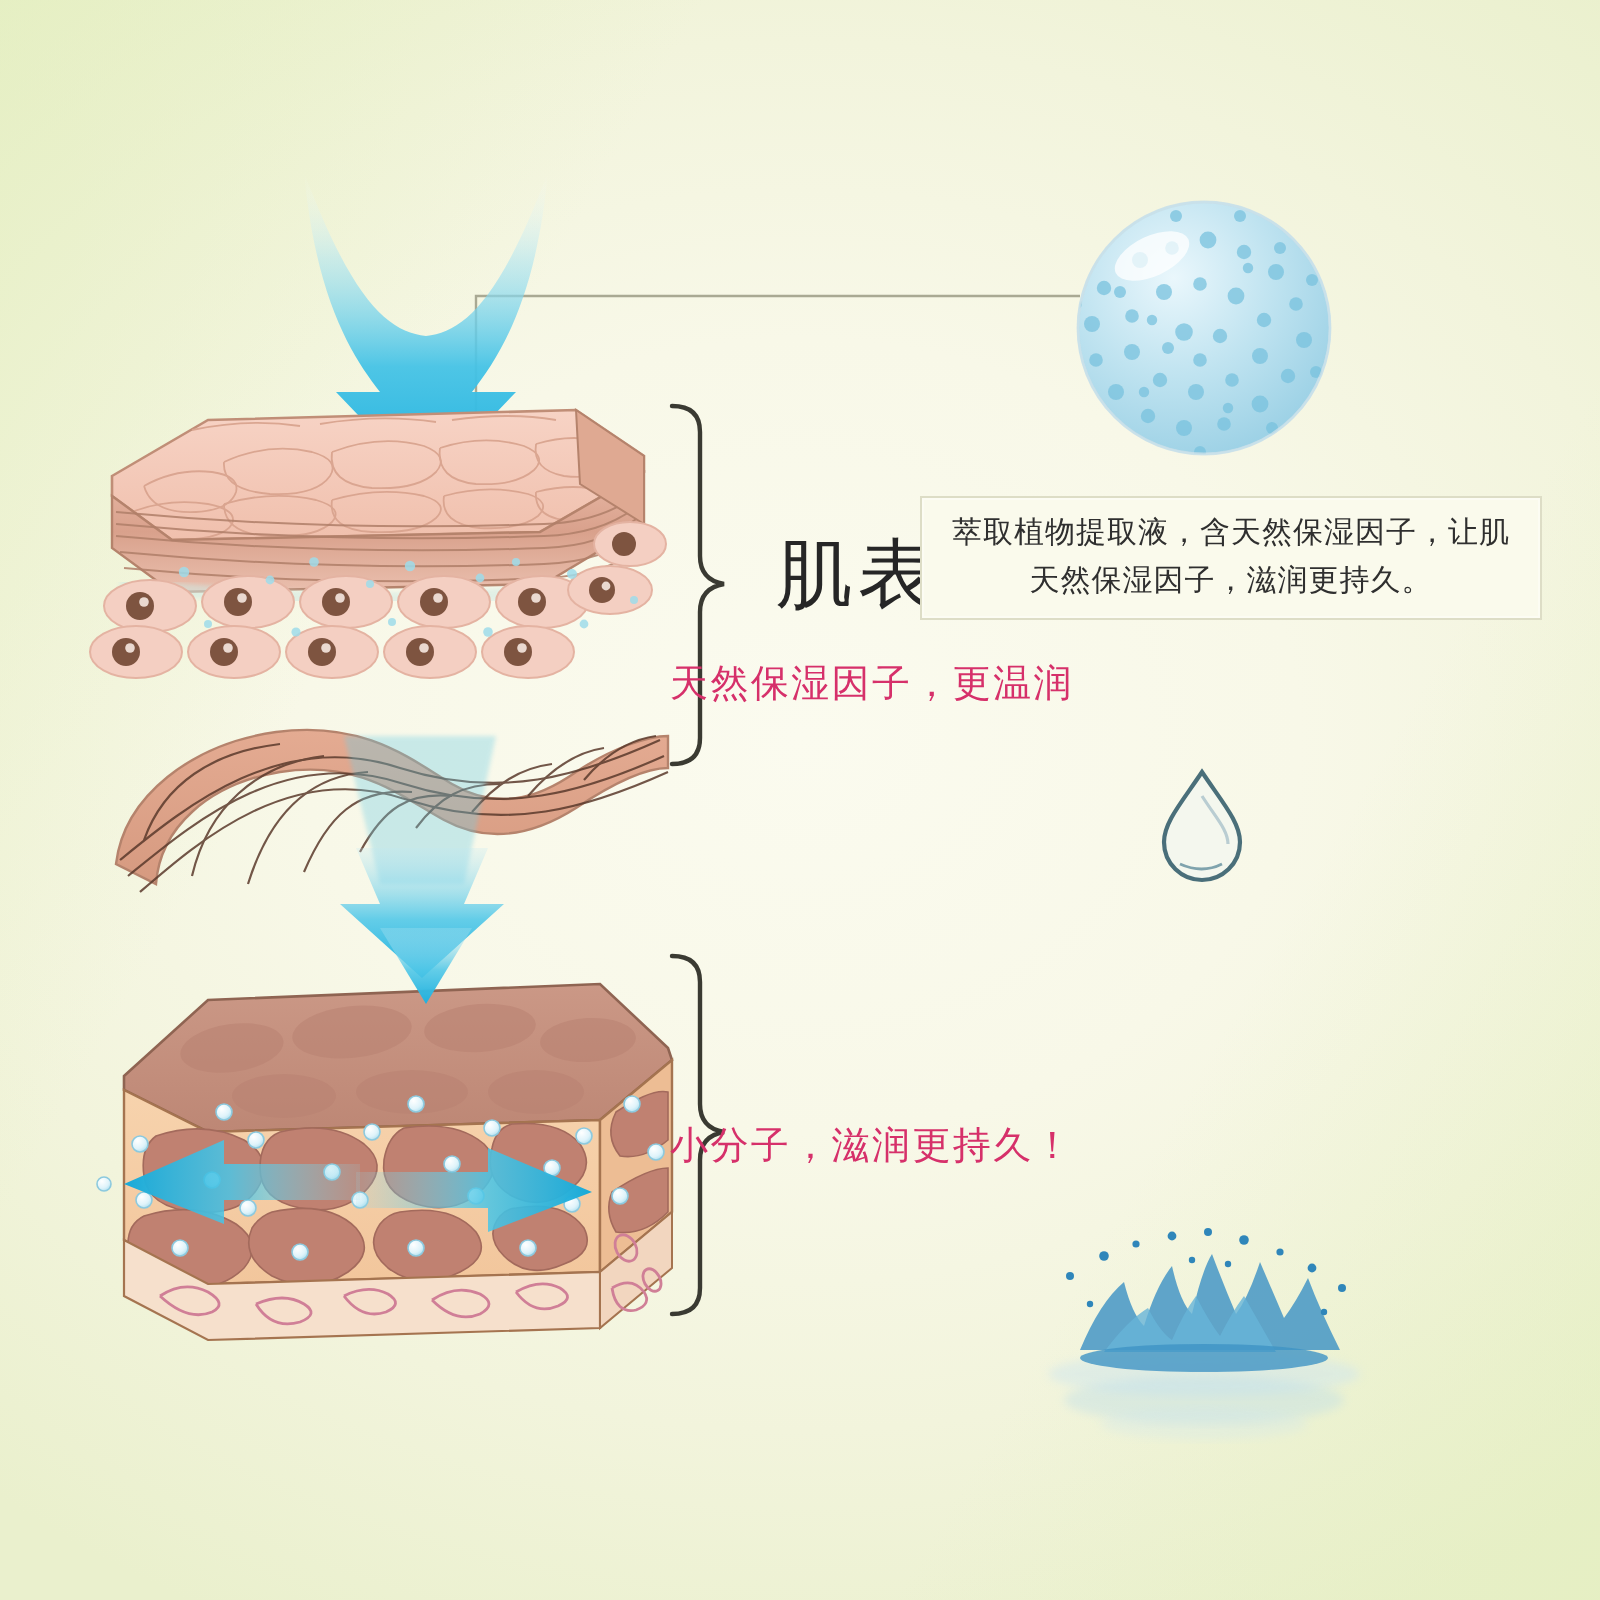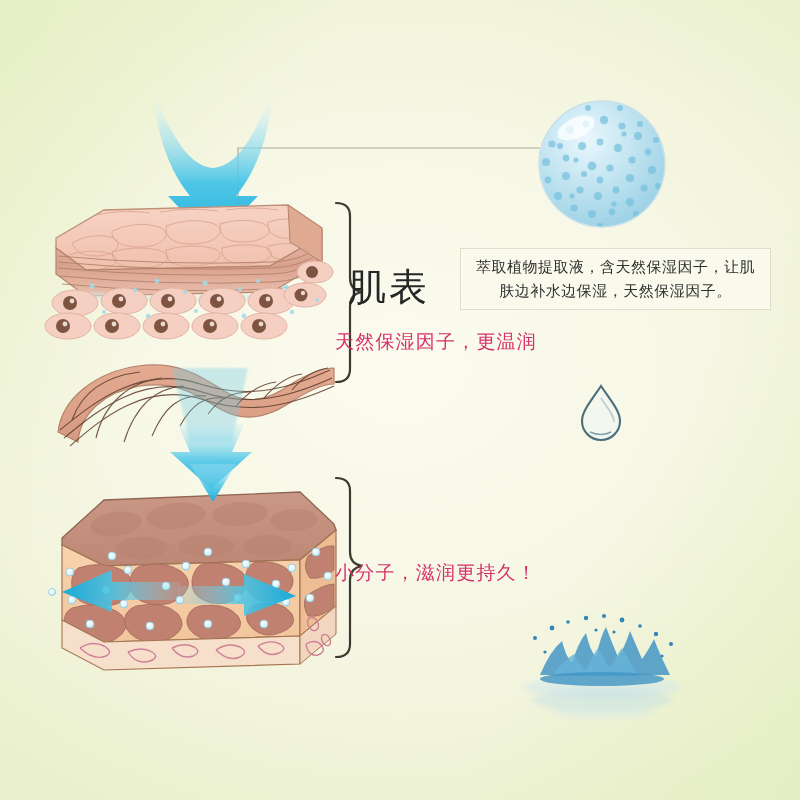--- a/index.html
+++ b/index.html
@@ -432,25 +432,25 @@
         <circle cx="662" cy="656" r="1.6"></circle>
           <circle cx="596" cy="630" r="1.6"></circle>
         <circle cx="614" cy="632" r="1.6"></circle>
       </g>
 
       <ellipse cx="602" cy="700" rx="70" ry="12" fill="#b9dcea" opacity=".38" filter="url(#softer)"></ellipse>
       <ellipse cx="602" cy="712" rx="52" ry="8" fill="#cfe6ee" opacity=".3" filter="url(#softer)"></ellipse>
     </g>
   </svg>
 
-  <div class="biglabel" style="left:348px;top:262px;">肌表</div>
+  <div class="biglabel" style="left:388px;top:262px;">肌表</div>
 
   <div class="textbox" style="left:460px;top:248px;width:311px;height:62px;">
     <div>
       <span>萃取植物提取液，含天然保湿因子，让肌</span>
-      <span>肤边补水边保湿，天然保湿因子。</span>
+      <span>天然保湿因子，滋润更持久。</span>
     </div>
   </div>
   <div class="slogan" style="left:0;top:329px;color:#d6306a;">天然保湿因子，更温润</div>
 
   <div class="slogan" style="left:0;top:560px;color:#d6306a;">小分子，滋润更持久！</div>
 
 </div>
 
 </body></html>

